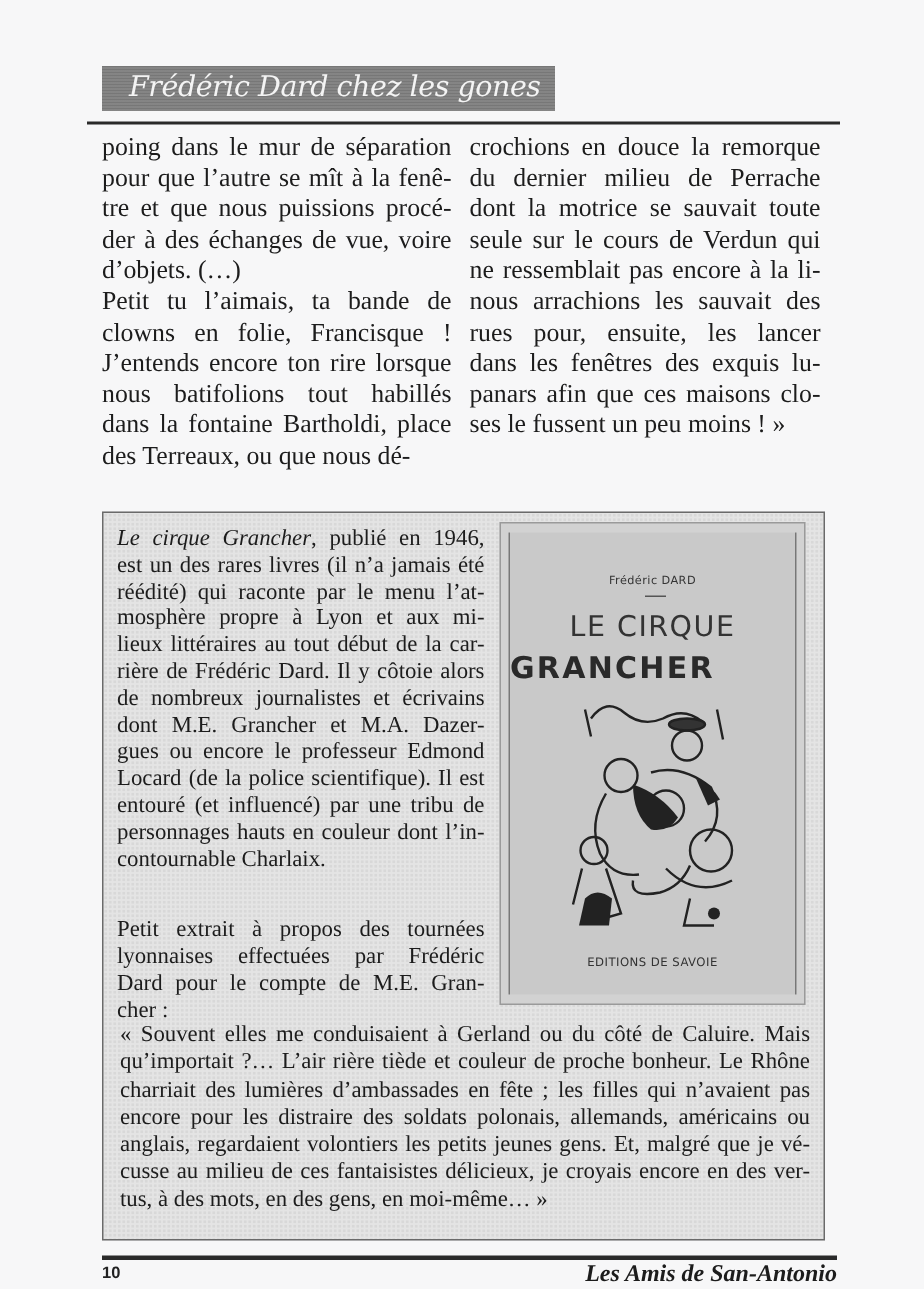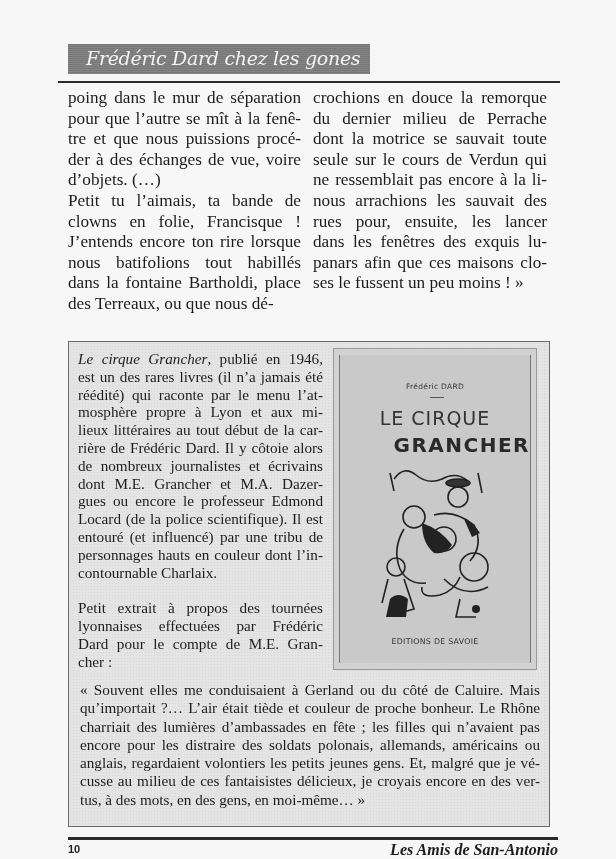--- a/index.html
+++ b/index.html
@@ -36,21 +36,21 @@
     border: 1px solid #6a6a6a; background: #e4e4e4;
     background-image: radial-gradient(rgba(0,0,0,0.05) 1px, transparent 1px);
     background-size: 3px 3px;
   }
   .box-text {
     position: absolute; left: 9px; top: 8px; width: 245px; font-size: 15.2px; line-height: 17.8px;
   }
   .box-text .line { display: block; white-space: nowrap; text-align: justify; text-align-last: justify; }
   .box-text .line.last { text-align-last: left; }
   .box-text em { font-style: italic; }
-  .box-text .para2 { margin-top: 18px; }
+  .box-text .para2 { margin-top: 30px; }
 
   .book {
     position: absolute; left: 264px; top: 6px; width: 202px; height: 320px;
     background: #d2d2d2; border: 1px solid #9a9a9a;
   }
   .book-inner {
     position: absolute; left: 5px; top: 6px; right: 5px; bottom: 6px;
     background: #dadada;
     background-image: radial-gradient(rgba(0,0,0,0.08) 1px, transparent 1px);
     background-size: 2px 2px;
@@ -59,21 +59,21 @@
   .book-author {
     position: absolute; top: 27px; left: 0; right: 0; text-align: center;
     font-family: "DejaVu Sans", sans-serif; font-size: 7.5px; color: #333; letter-spacing: 0.3px;
   }
   .book-dash { position: absolute; top: 42px; left: 90px; width: 14px; height: 1px; background: #555; }
   .book-title1 {
     position: absolute; top: 52px; left: 0; right: 0; text-align: center;
     font-family: "DejaVu Sans", sans-serif; font-size: 19px; color: #333; letter-spacing: 1px;
   }
   .book-title2 {
-    position: absolute; top: 78px; left: 0; right: 0; text-align: right;
+    position: absolute; top: 78px; left: 0; right: 0; text-align: left;
     font-family: "DejaVu Sans", sans-serif; font-weight: bold; font-size: 20px; color: #2a2a2a; letter-spacing: 1.5px;
   }
   .book-illus { position: absolute; left: 34px; top: 104px; width: 124px; height: 170px; }
   .book-publisher {
     position: absolute; top: 282px; left: 0; right: 0; text-align: center;
     font-family: "DejaVu Sans", sans-serif; font-size: 7.8px; color: #333; letter-spacing: 0.3px;
   }
 
   .quote {
     position: absolute; left: 11px; top: 339px; width: 460px; font-size: 15.2px; line-height: 18.3px;
@@ -181,21 +181,21 @@
           <circle cx="102" cy="150" r="4"></circle>
           <path d="M90 60 q10 4 16 14 l-8 4z"></path>
         </g>
       </svg>
       <div class="book-publisher">EDITIONS DE SAVOIE</div>
     </div>
   </div>
 
   <div class="quote" id="quoteLines">
       <span class="line">« Souvent elles me conduisaient à Gerland ou du côté de Caluire. Mais</span>
-      <span class="line">qu’importait ?… L’air était tiède et couleur de proche bonheur. Le Rhône</span>
+      <span class="line">qu’importait ?… L’air rière tiède et couleur de proche bonheur. Le Rhône</span>
       <span class="line">charriait des lumières d’ambassades en fête ; les filles qui n’avaient pas</span>
       <span class="line">encore pour les distraire des soldats polonais, allemands, américains ou</span>
       <span class="line">anglais, regardaient volontiers les petits jeunes gens. Et, malgré que je vé-</span>
       <span class="line">cusse au milieu de ces fantaisistes délicieux, je croyais encore en des ver-</span>
       <span class="line last">tus, à des mots, en des gens, en moi-même… »</span>
     </div>
 </div>
 
 <div class="rule-bottom"></div>
 <div class="page-num">10</div>

